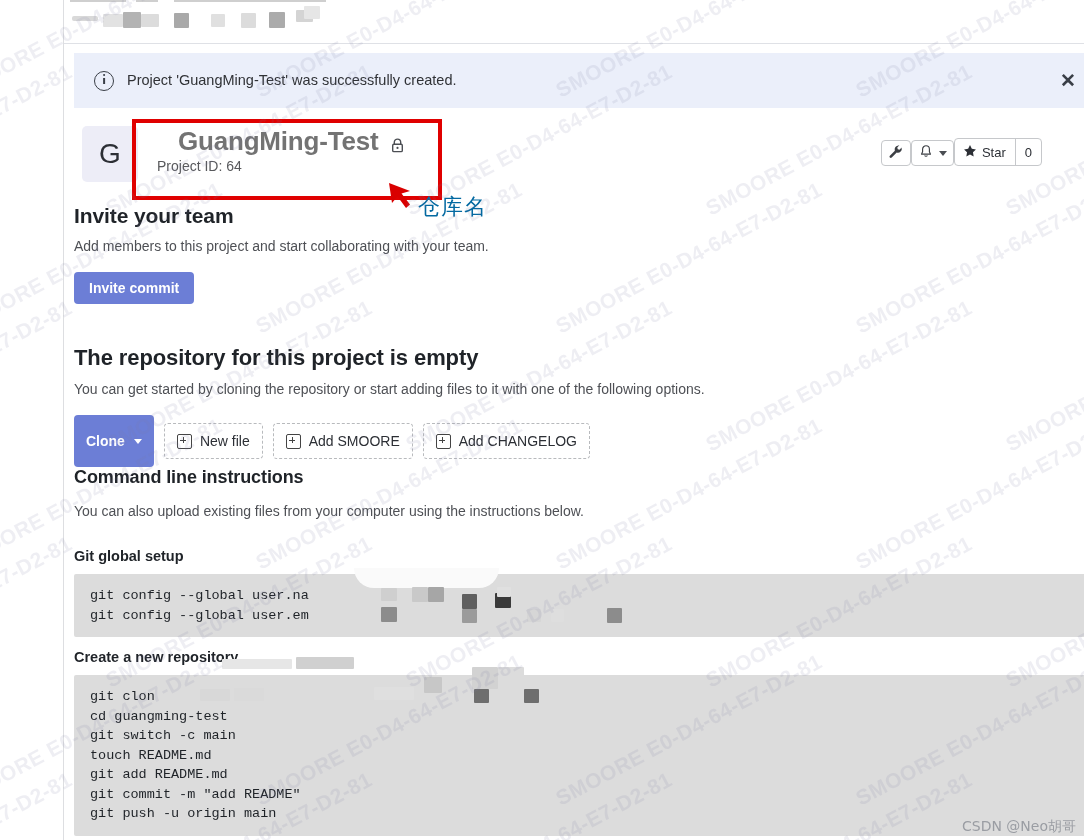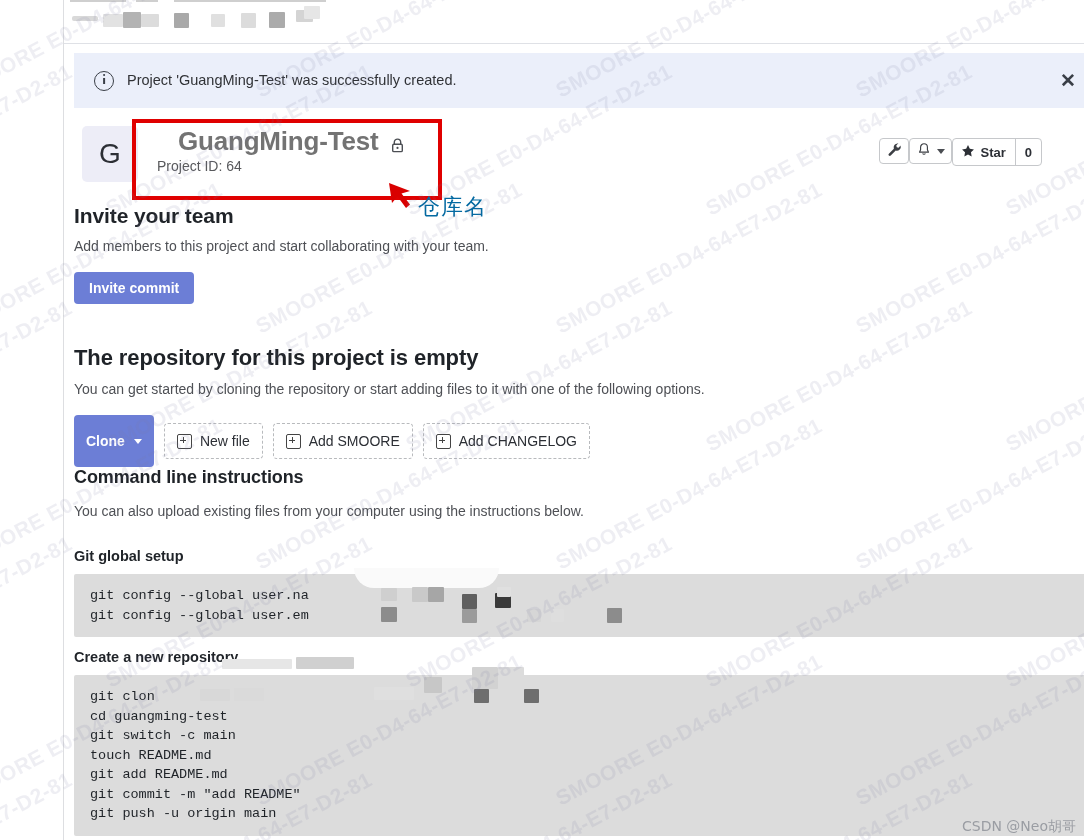--- a/index.html
+++ b/index.html
@@ -190,22 +190,21 @@
     color: #58595c;
     margin-top: 2px;
   }
 
   
   #headactions {
     position: absolute;
     right: 42px;
     top: 138px;
     display: flex;
-    align-items: flex-start;
-    font-weight: bold;
+    align-items: flex-end;
   }
   .hbtn {
     border: 1px solid #c6c8cb;
     border-radius: 4px;
     background: #ffffff;
     height: 26px;
     display: flex;
     align-items: center;
     box-sizing: border-box;
     font-size: 13px;

